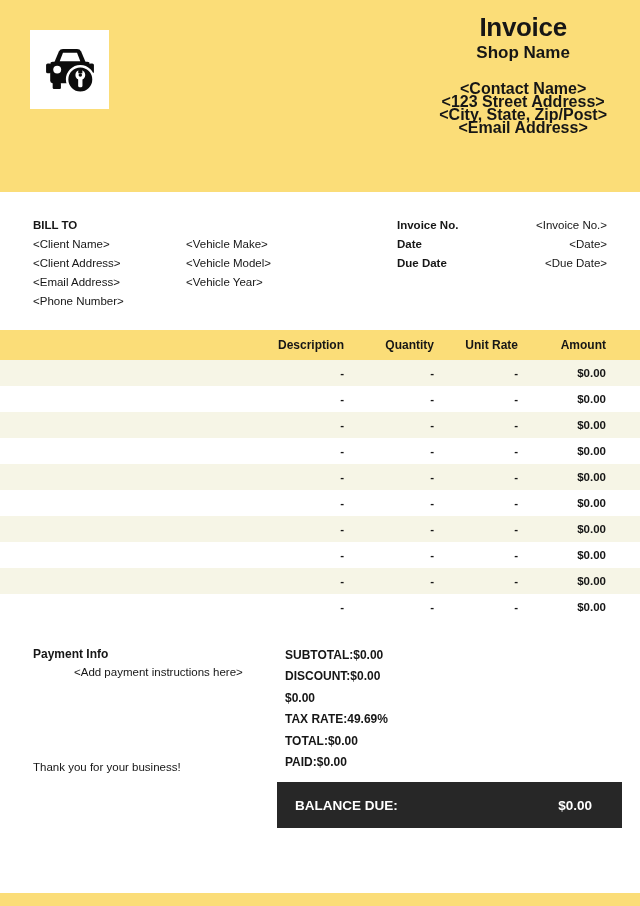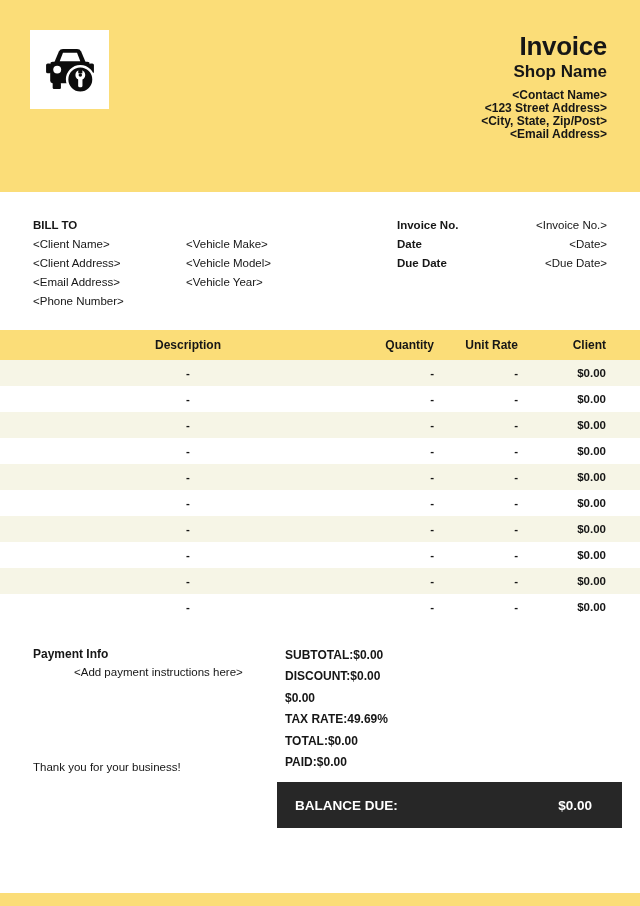--- a/index.html
+++ b/index.html
@@ -23,26 +23,26 @@
   .logo-box {
     position: absolute;
     left: 30px; top: 30px;
     width: 79px; height: 79px;
     background: #ffffff;
     display: flex; align-items: center; justify-content: center;
   }
   .logo-box svg { width: 66px; height: 66px; }
   .header-text {
     position: absolute;
-    top: 31px; right: 33px;
-    text-align: right;
+    top: 12px; right: 33px;
+    text-align: center;
   }
   .doc-title { font-size: 26px; font-weight: 700; line-height: 30px; letter-spacing: -0.3px; }
   .shop-name { font-size: 17px; font-weight: 700; line-height: 22px; }
-  .contact-block { margin-top: 6px; font-size: 12px; font-weight: 700; line-height: 13px; }
+  .contact-block { margin-top: 18px; font-size: 16px; font-weight: 700; line-height: 13px; }
 
   
   .billto {
     height: 138px;
     padding: 24px 33px 0 33px;
     display: flex;
     font-size: 11.5px;
     line-height: 19px;
   }
   .b { font-weight: 700; }
@@ -65,21 +65,21 @@
     text-align: right;
     vertical-align: middle;
   }
   .items td {
     height: 26px;
     font-size: 11.5px;
     font-weight: 700;
     text-align: right;
     vertical-align: middle;
   }
-  .items th.desc, .items td.desc { text-align: center; padding-left: 32px; }
+  .items th.desc, .items td.desc { text-align: right; padding-left: 32px; }
   .items th.amt,  .items td.amt  { padding-right: 34px; }
   .items tbody tr:nth-child(odd) { background: #F6F5E6; }
   .items tbody tr:nth-child(even) { background: #ffffff; }
 
   
   .bottom { position: relative; height: 273px; }
   .payment { position: absolute; left: 33px; top: 24px; }
   .p-title { font-size: 12px; font-weight: 700; line-height: 20px; }
   .p-instr { font-size: 11.5px; line-height: 17px; margin-left: 41px; }
   .thankyou { position: absolute; left: 33px; top: 140px; font-size: 11.5px; line-height: 14px; }
@@ -178,21 +178,21 @@
         <col class="c-desc">
         <col class="c-qty">
         <col class="c-rate">
         <col class="c-amt">
       </colgroup>
     <thead>
       <tr>
         <th class="desc">Description</th>
         <th>Quantity</th>
         <th>Unit Rate</th>
-        <th class="amt">Client</th>
+        <th class="amt">Amount</th>
       </tr>
     </thead>
     <tbody>
       <tr>
         <td class="desc">-</td>
         <td>-</td>
         <td>-</td>
         <td class="amt">$0.00</td>
       </tr>
       <tr>

